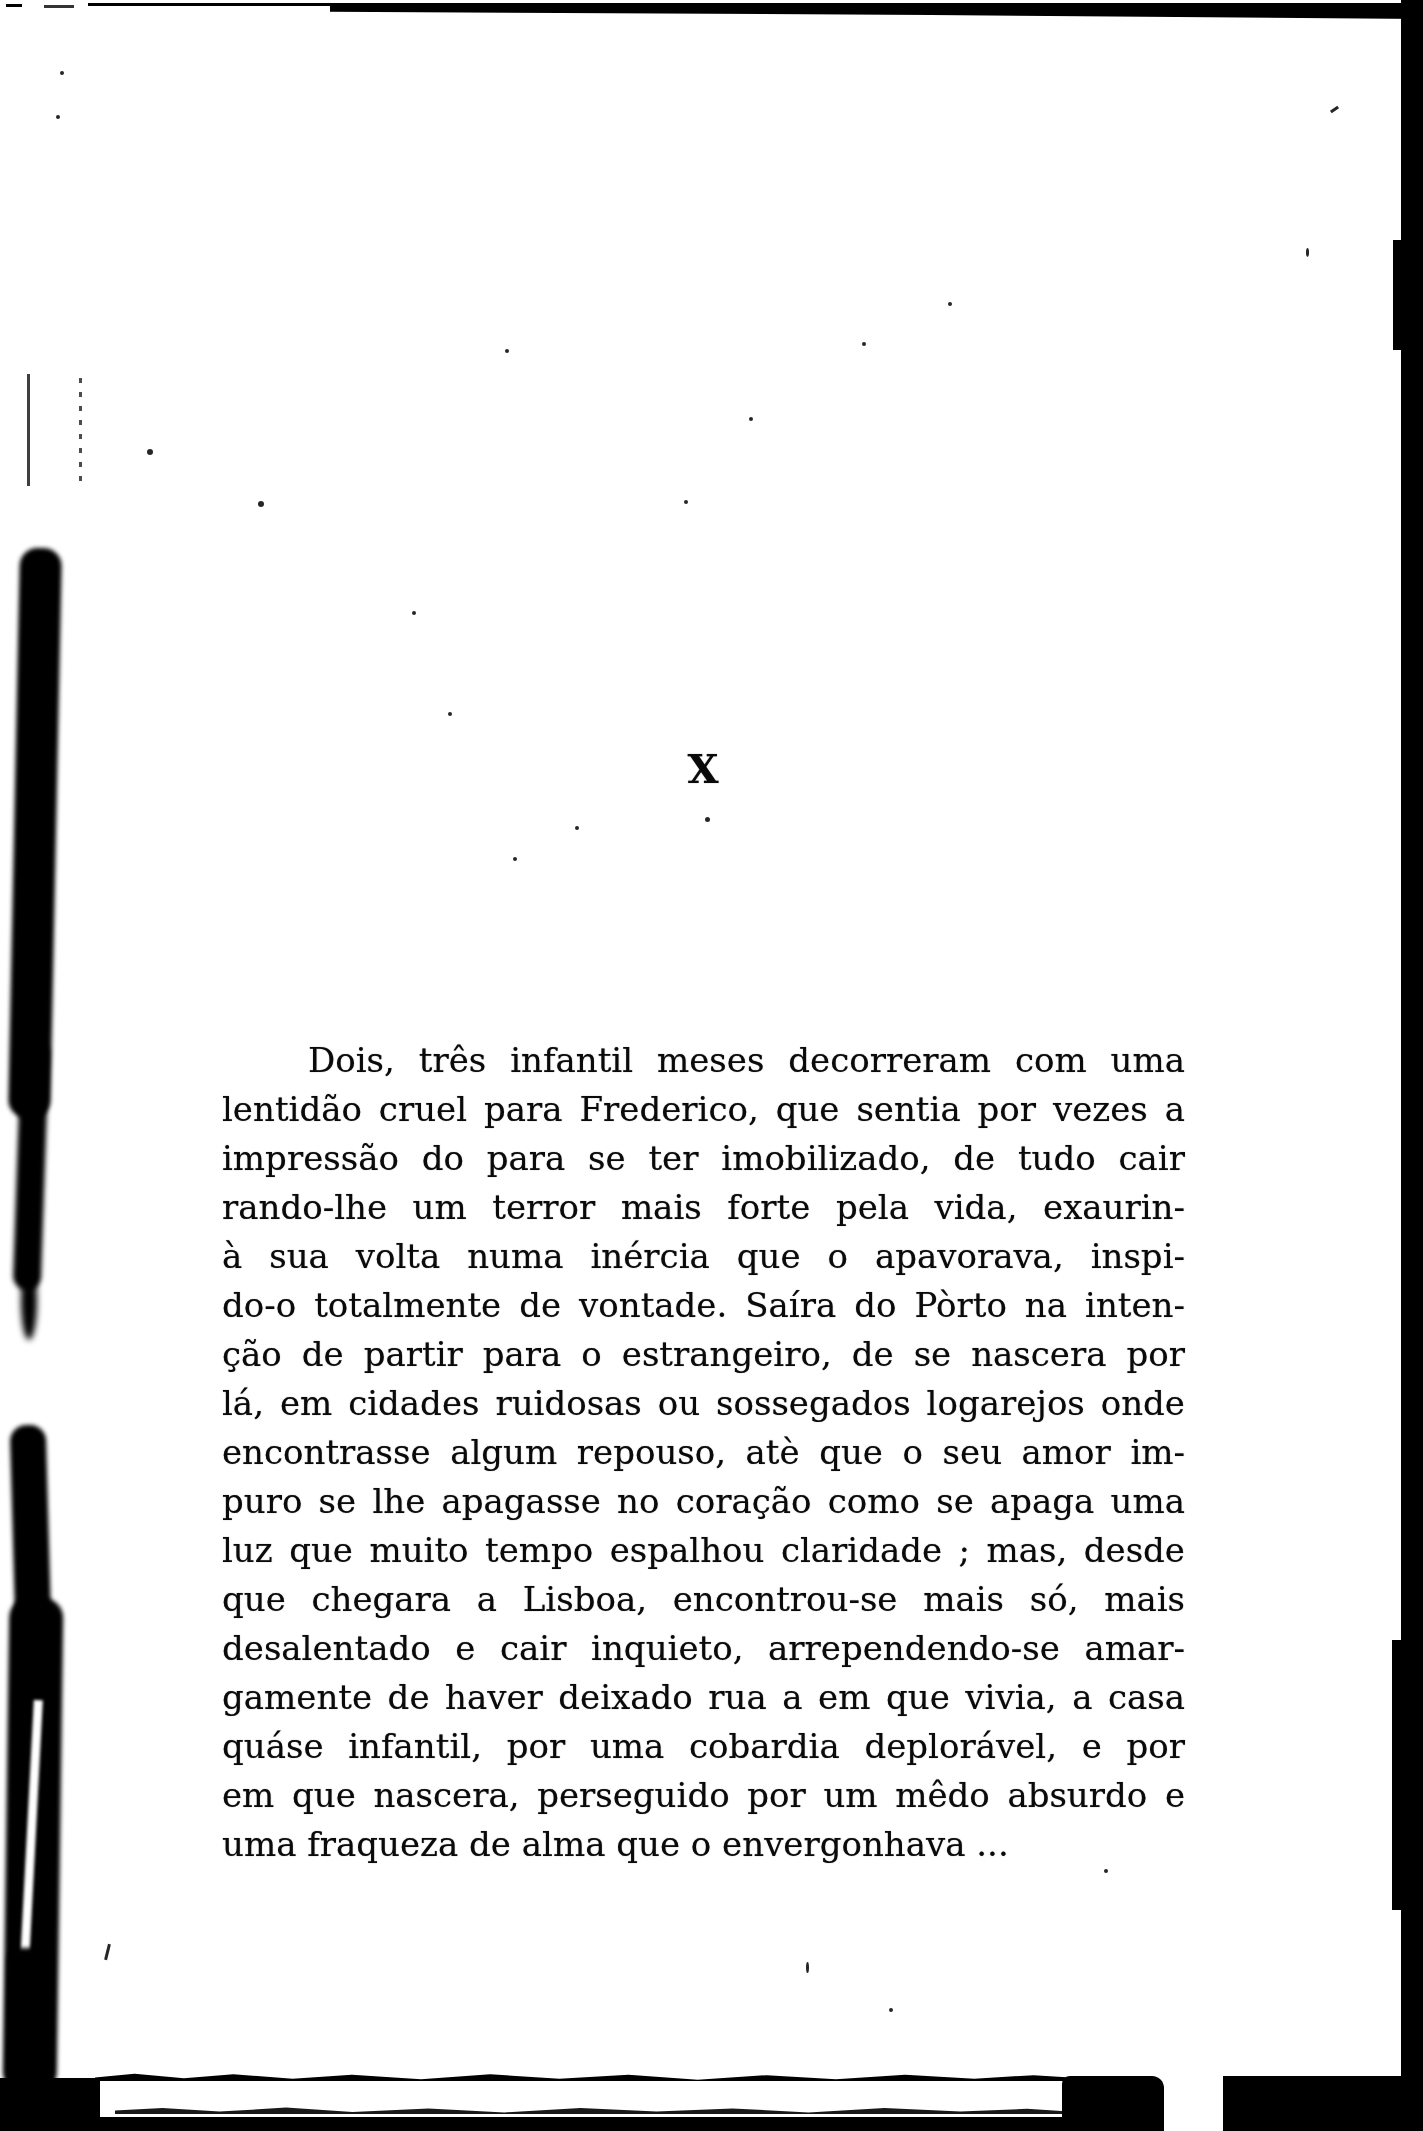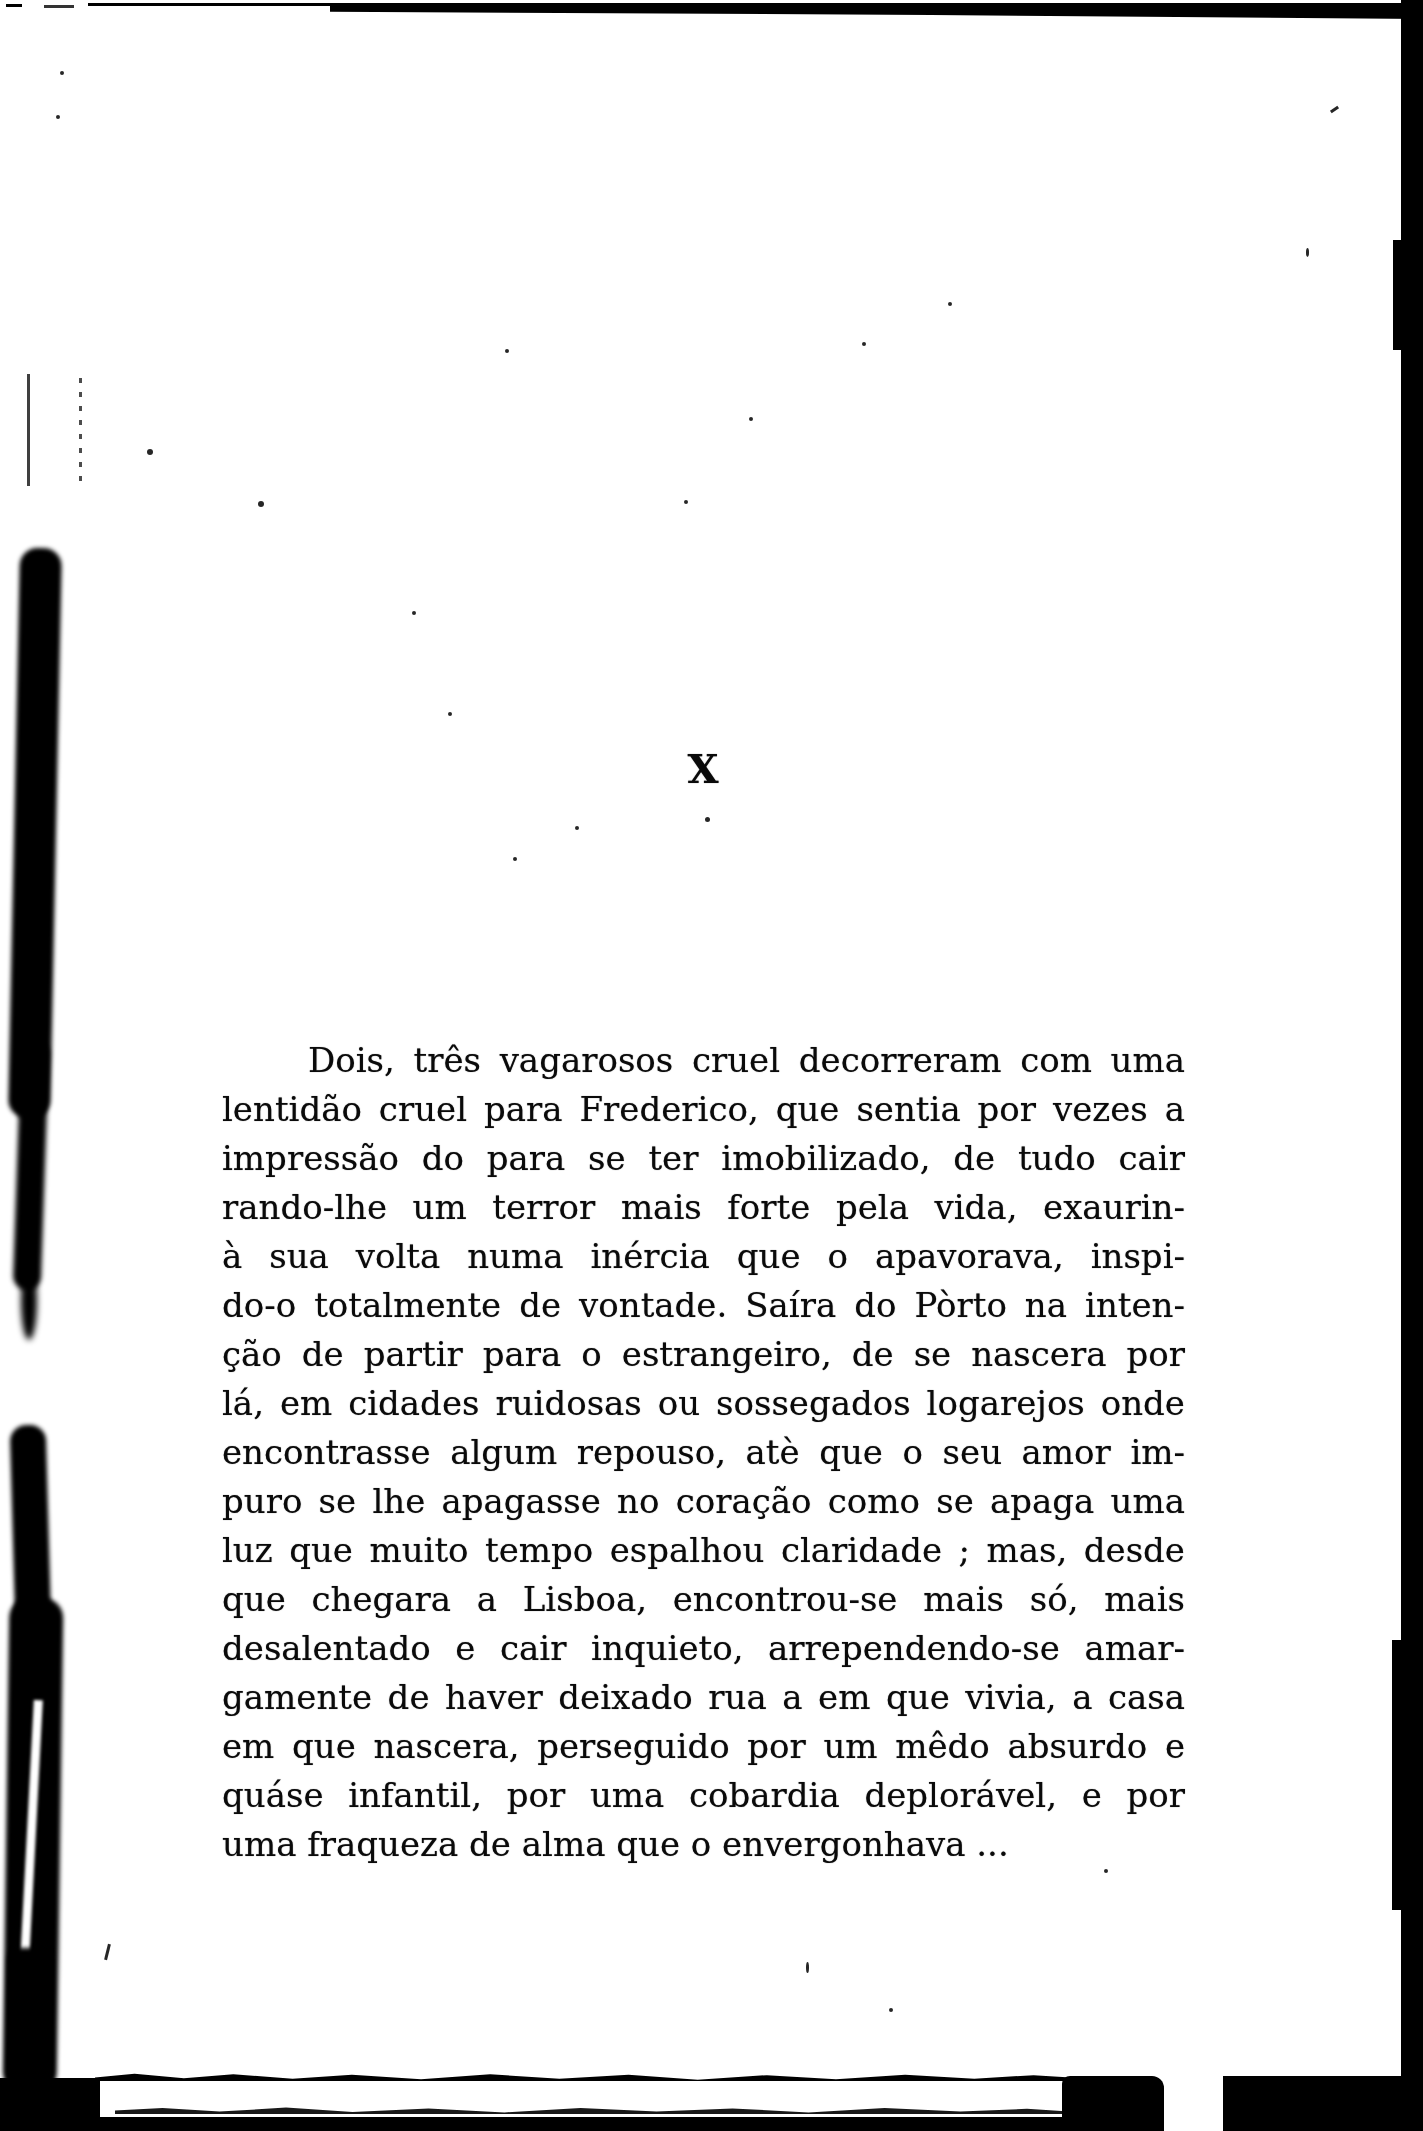--- a/index.html
+++ b/index.html
@@ -102,32 +102,32 @@
   <div class="speck" style="left:1330px;top:108px;width:9px;height:3px;transform:rotate(-35deg);border-radius:0;"></div>
   <div class="speck" style="left:1306px;top:248px;width:3px;height:9px;"></div>
   <div class="speck" style="left:106px;top:1944px;width:3px;height:16px;transform:rotate(14deg);border-radius:0;"></div>
   <div class="speck" style="left:806px;top:1962px;width:3px;height:11px;"></div>
   <div class="speck" style="left:1104px;top:1869px;"></div>
   <div class="speck" style="left:889px;top:2008px;"></div>
 
   <h2 class="chapter">X</h2>
 
   <div class="body-text">
-    <div class="line first">Dois, três vagarosos cruel decorreram com uma</div>
+    <div class="line first">Dois, três infantil meses decorreram com uma</div>
     <div class="line">lentidão cruel para Frederico, que sentia por vezes a</div>
     <div class="line">impressão do para se ter imobilizado, de tudo cair</div>
     <div class="line">rando-lhe um terror mais forte pela vida, exaurin-</div>
     <div class="line">à sua volta numa inércia que o apavorava, inspi-</div>
     <div class="line">do-o totalmente de vontade. Saíra do Pòrto na inten-</div>
     <div class="line">ção de partir para o estrangeiro, de se nascera por</div>
     <div class="line">lá, em cidades ruidosas ou sossegados logarejos onde</div>
     <div class="line">encontrasse algum repouso, atè que o seu amor im-</div>
     <div class="line">puro se lhe apagasse no coração como se apaga uma</div>
     <div class="line">luz que muito tempo espalhou claridade ; mas, desde</div>
     <div class="line">que chegara a Lisboa, encontrou-se mais só, mais</div>
     <div class="line">desalentado e cair inquieto, arrependendo-se amar-</div>
     <div class="line">gamente de haver deixado rua a em que vivia, a casa</div>
+    <div class="line">quáse infantil, por uma cobardia deplorável, e por</div>
     <div class="line">em que nascera, perseguido por um mêdo absurdo e</div>
-    <div class="line">quáse infantil, por uma cobardia deplorável, e por</div>
     <div class="line last">uma fraqueza de alma que o envergonhava ...</div>
   </div>
 
 </div>
 
 </body></html>

